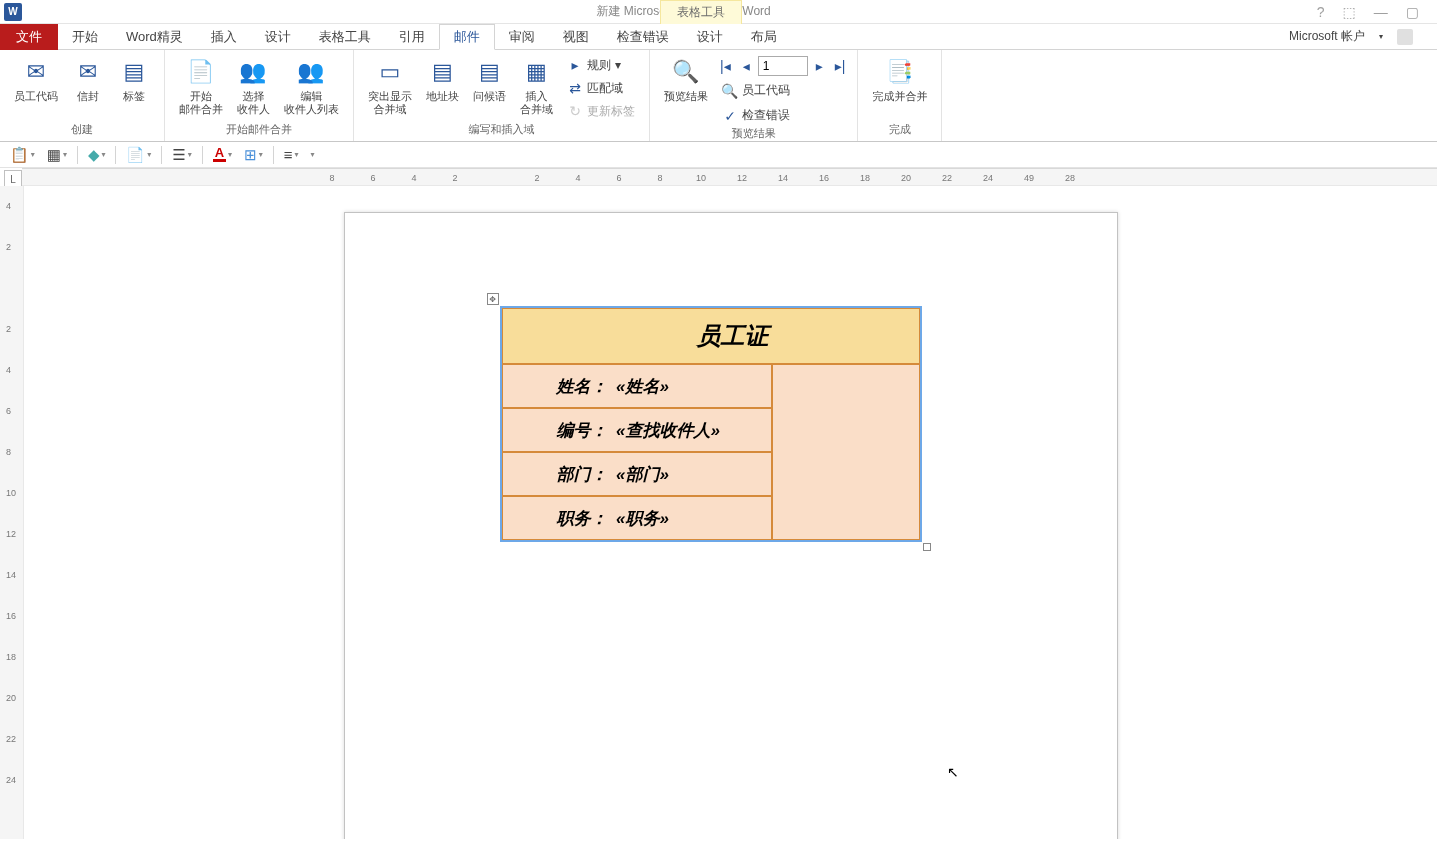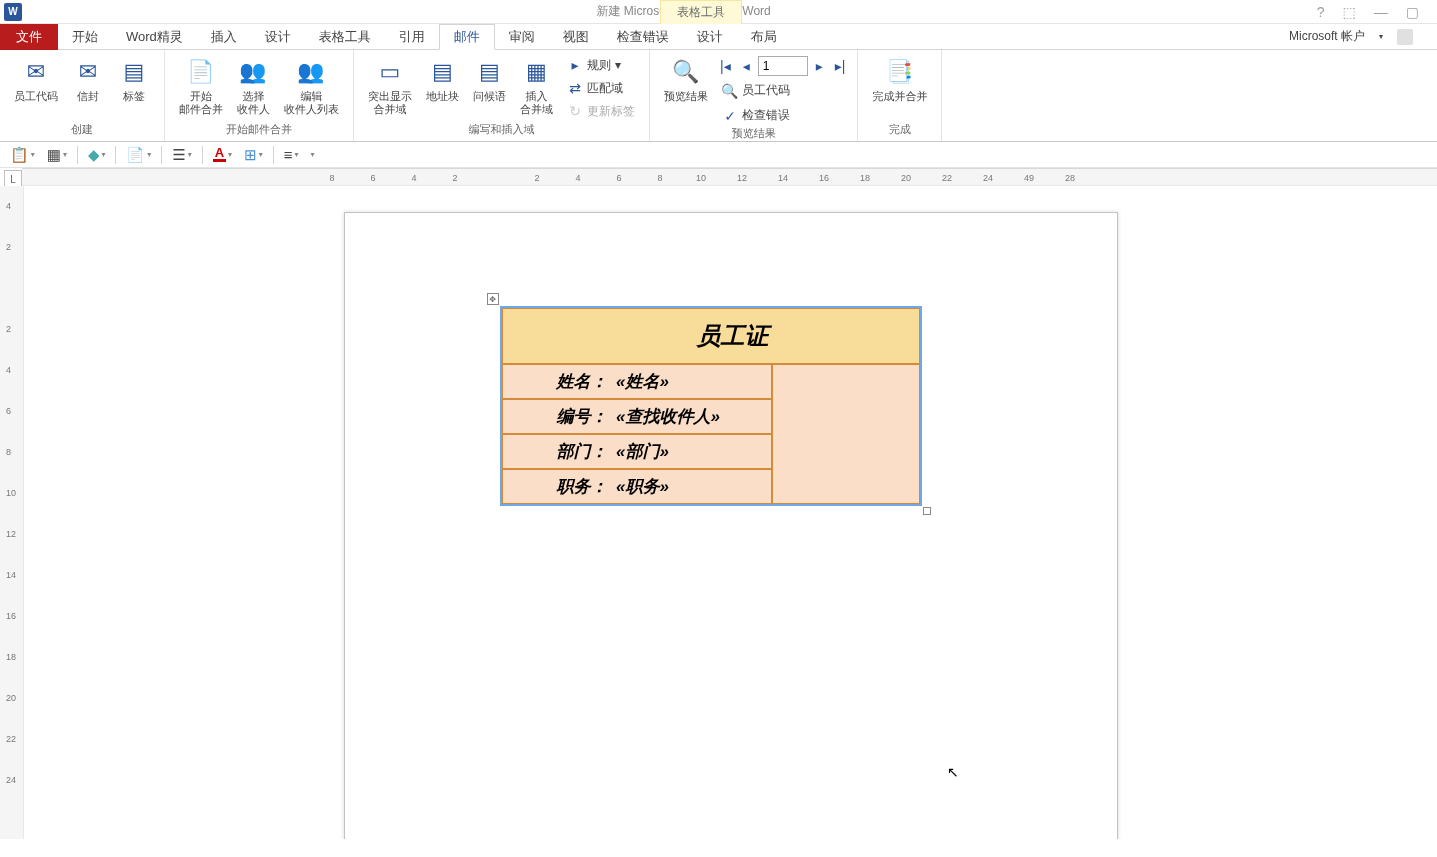--- a/index.html
+++ b/index.html
@@ -62,21 +62,21 @@
     .page-container { flex: 1; background: #fff; display: flex; justify-content: center; padding-top: 26px; overflow: hidden; }
     .page { width: 774px; height: 1100px; background: #fff; border: 1px solid #c2c2c2; box-shadow: 0 0 4px rgba(0,0,0,0.15); position: relative; }
 
     
     .table-wrapper { position: absolute; left: 156px; top: 94px; }
     .table-move-handle { position: absolute; top: -14px; left: -14px; width: 12px; height: 12px; border: 1px solid #888; background: #fff; font-size: 8px; color: #666; display: flex; align-items: center; justify-content: center; }
     .table-resize-handle { position: absolute; bottom: -10px; right: -10px; width: 8px; height: 8px; border: 1px solid #888; background: #fff; }
     .emp-table { border-collapse: collapse; outline: 2px solid #6da8e8; outline-offset: -1px; }
     .emp-table td, .emp-table th { border: 2px solid #d58a3a; }
     .emp-table th { background: #f8dd9a; text-align: center; font-size: 24px; font-family: "KaiTi", serif; font-weight: bold; height: 56px; width: 418px; font-style: italic; padding-left: 44px; }
-    .emp-table .data-row td { background: #fadec8; height: 35px; font-size: 17px; font-family: "KaiTi", serif; font-weight: bold; font-style: italic; padding-left: 54px; }
+    .emp-table .data-row td { background: #fadec8; height: 44px; font-size: 17px; font-family: "KaiTi", serif; font-weight: bold; font-style: italic; padding-left: 54px; }
     .emp-table .label-cell { width: 270px; }
     .emp-table .photo-cell { width: 148px; background: #fadec8; }
 
     .cursor-arrow { position: absolute; left: 947px; top: 764px; font-size: 14px; color: #000; pointer-events: none; }
   </style>
 </head>
 <body>
 
 <div class="titlebar">
   <div class="app-icon">W</div>

